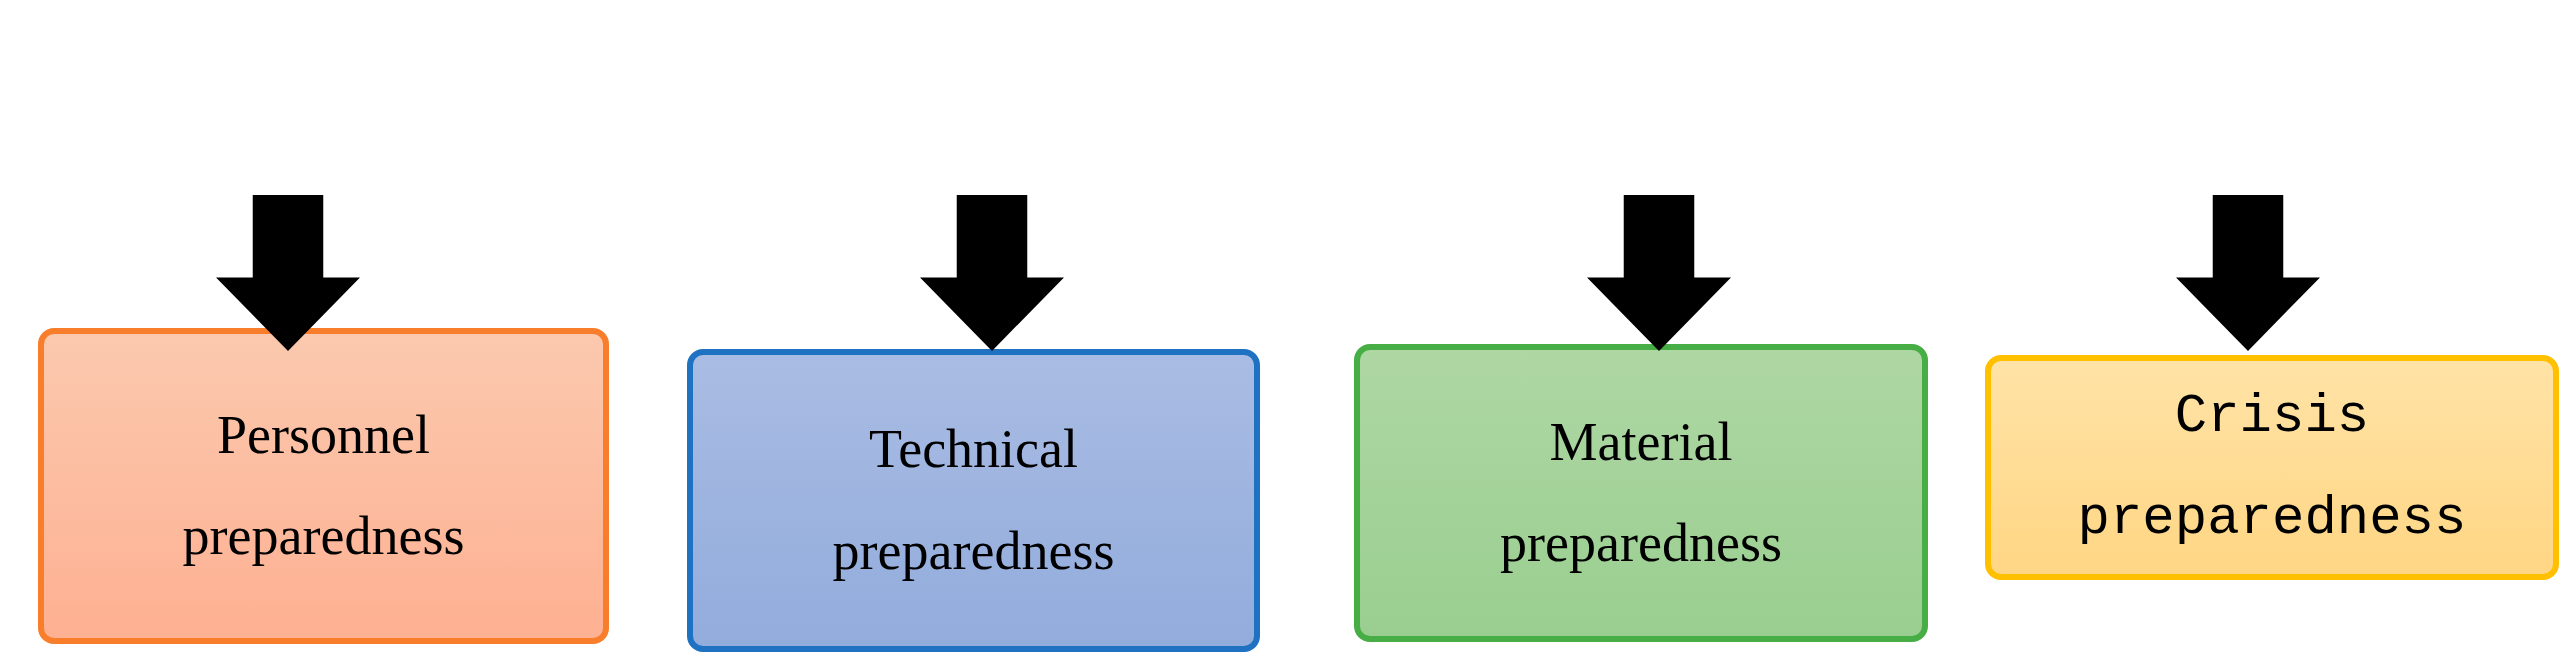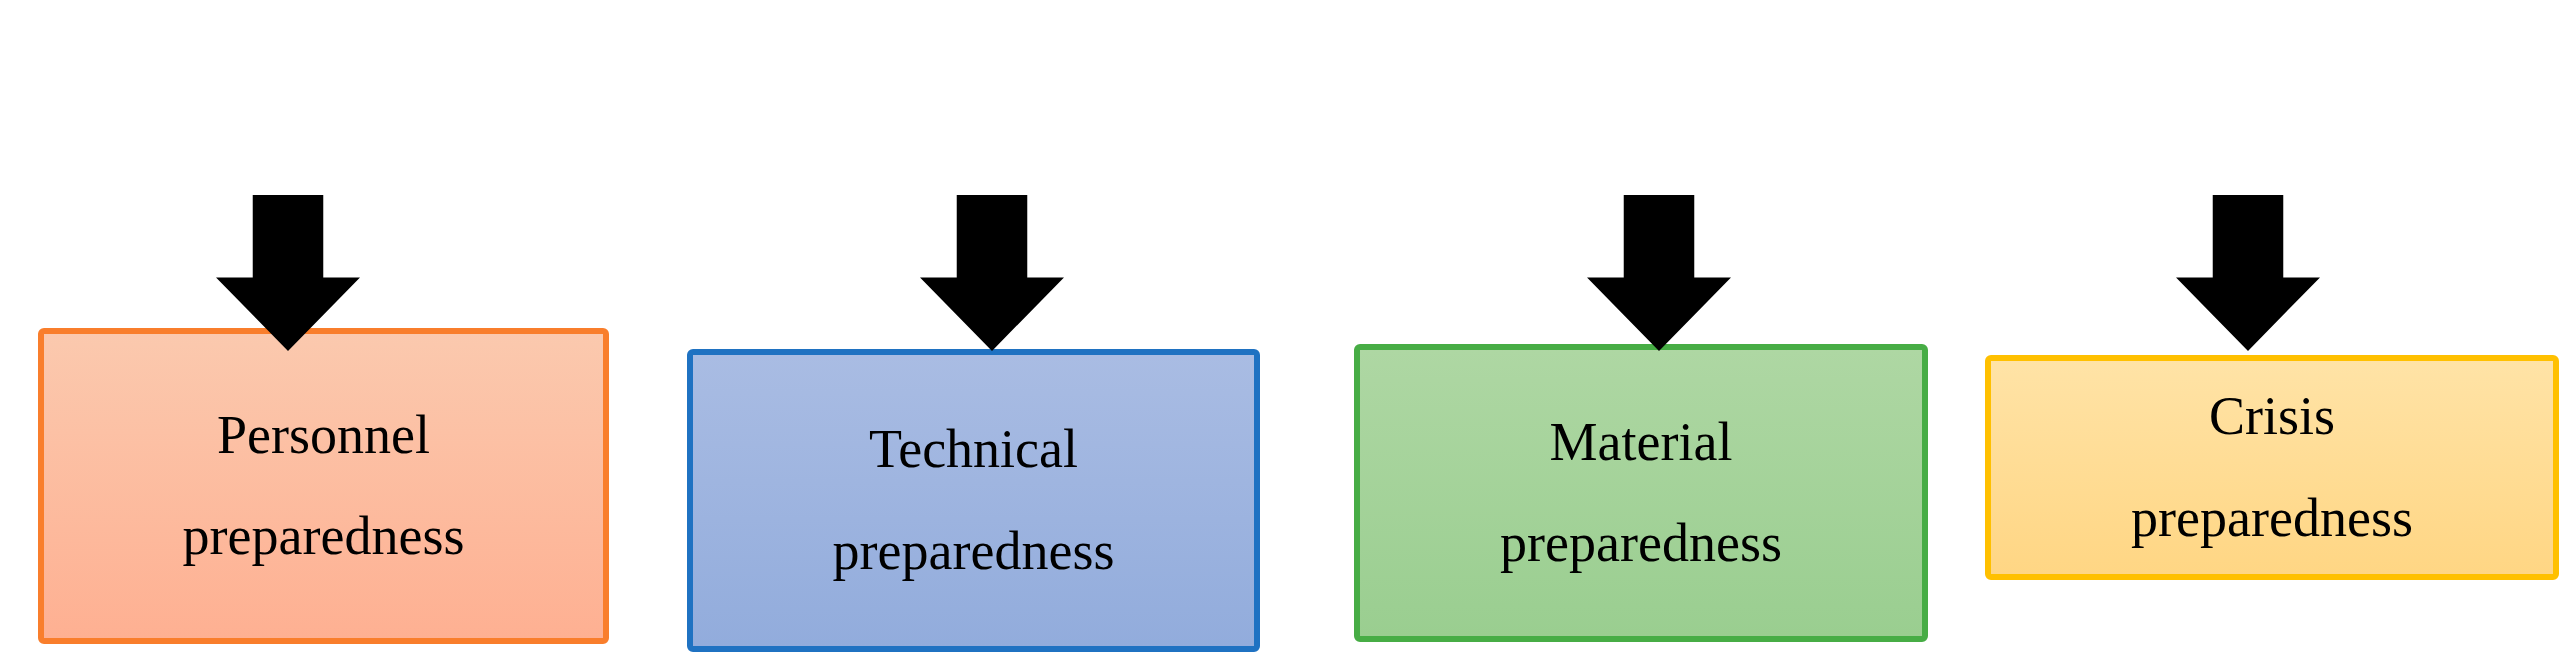--- a/index.html
+++ b/index.html
@@ -34,37 +34,37 @@
     top:195px;
     width:144px;height:156px;
     z-index:3;
   }
   .arrow svg{display:block;width:100%;height:100%;}
   
   .pillar{
     position:absolute;
     box-sizing:border-box;
     border:6.6px solid #888;
-    border-radius:6px;
+    border-radius:16px;
     display:flex;align-items:center;justify-content:center;
     z-index:2;
   }
   .pillar-label{
     display:flex;flex-direction:column;align-items:center;
     gap:34px;
     text-align:center;
     color:#000000;
     font-size:54px;
     line-height:1.25;
   }
   
   .pillar-1{left:38px;  top:328px; width:571px; height:316px;}
   .pillar-2{left:687px; top:349px; width:573px; height:303px;}
   .pillar-3{left:1354px;top:344px; width:574px; height:298px;}
-  .pillar-4{left:1985px;top:355px; width:574px; height:225px;}
+  .pillar-4{left:1985px;top:355px; width:574px; height:225px;font-family:Liberation Mono, monospace;}
   .arrow-1{left:216px;}
   .arrow-2{left:920px;}
   .arrow-3{left:1587px;}
   .arrow-4{left:2176px;}
 </style>
 </head>
 <body>
 
 <div id="stage">
 

